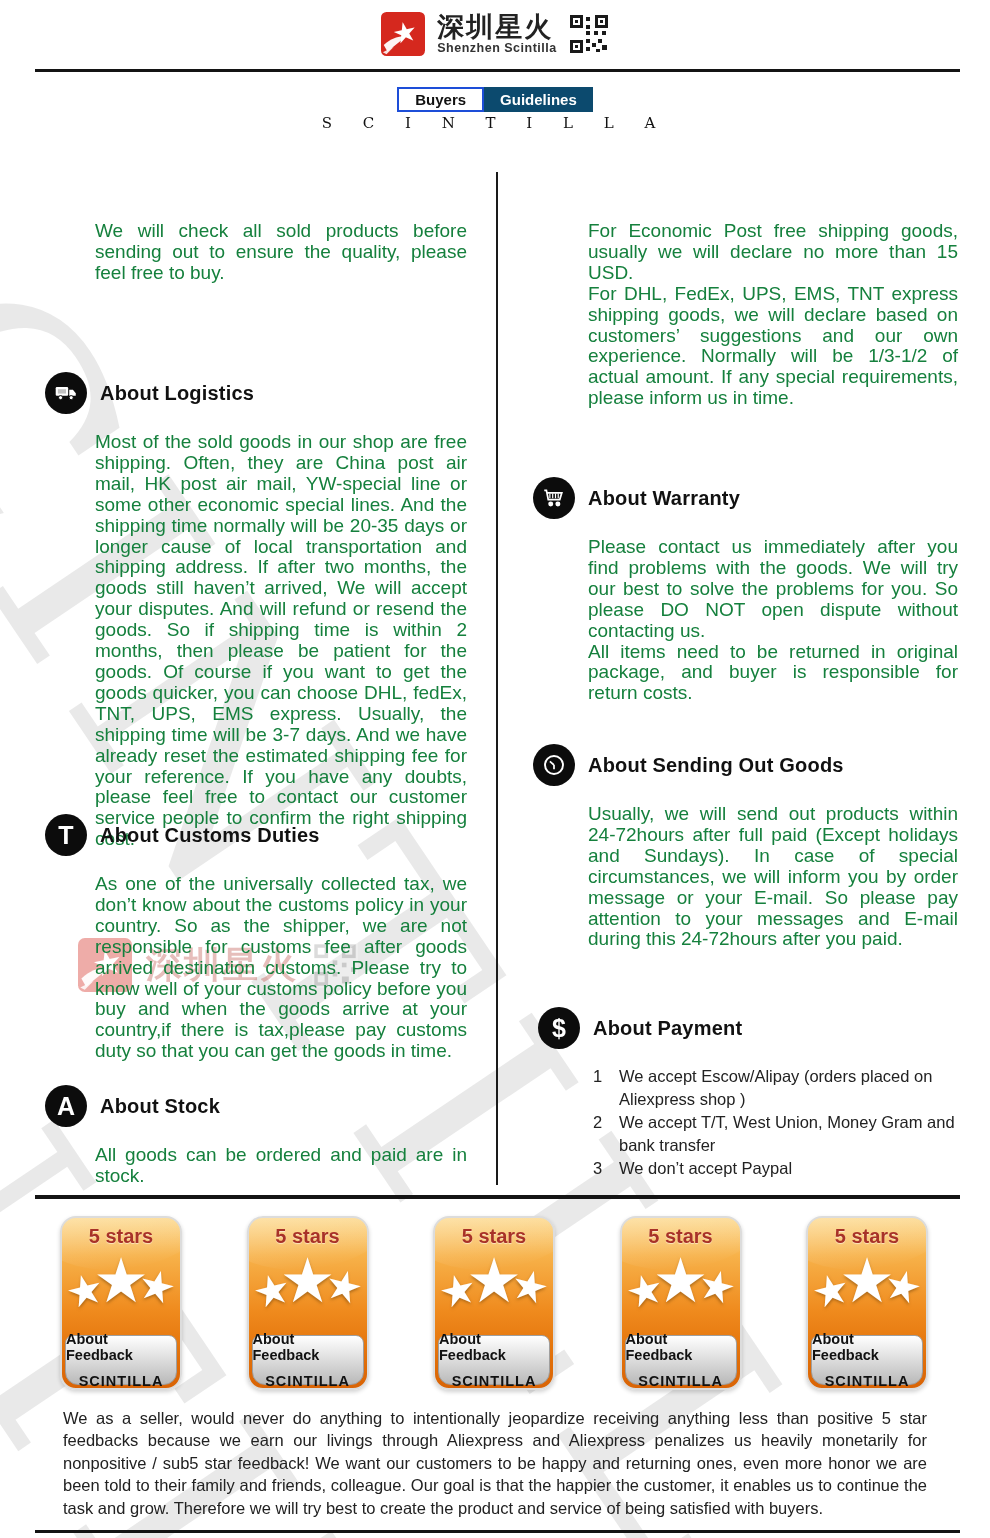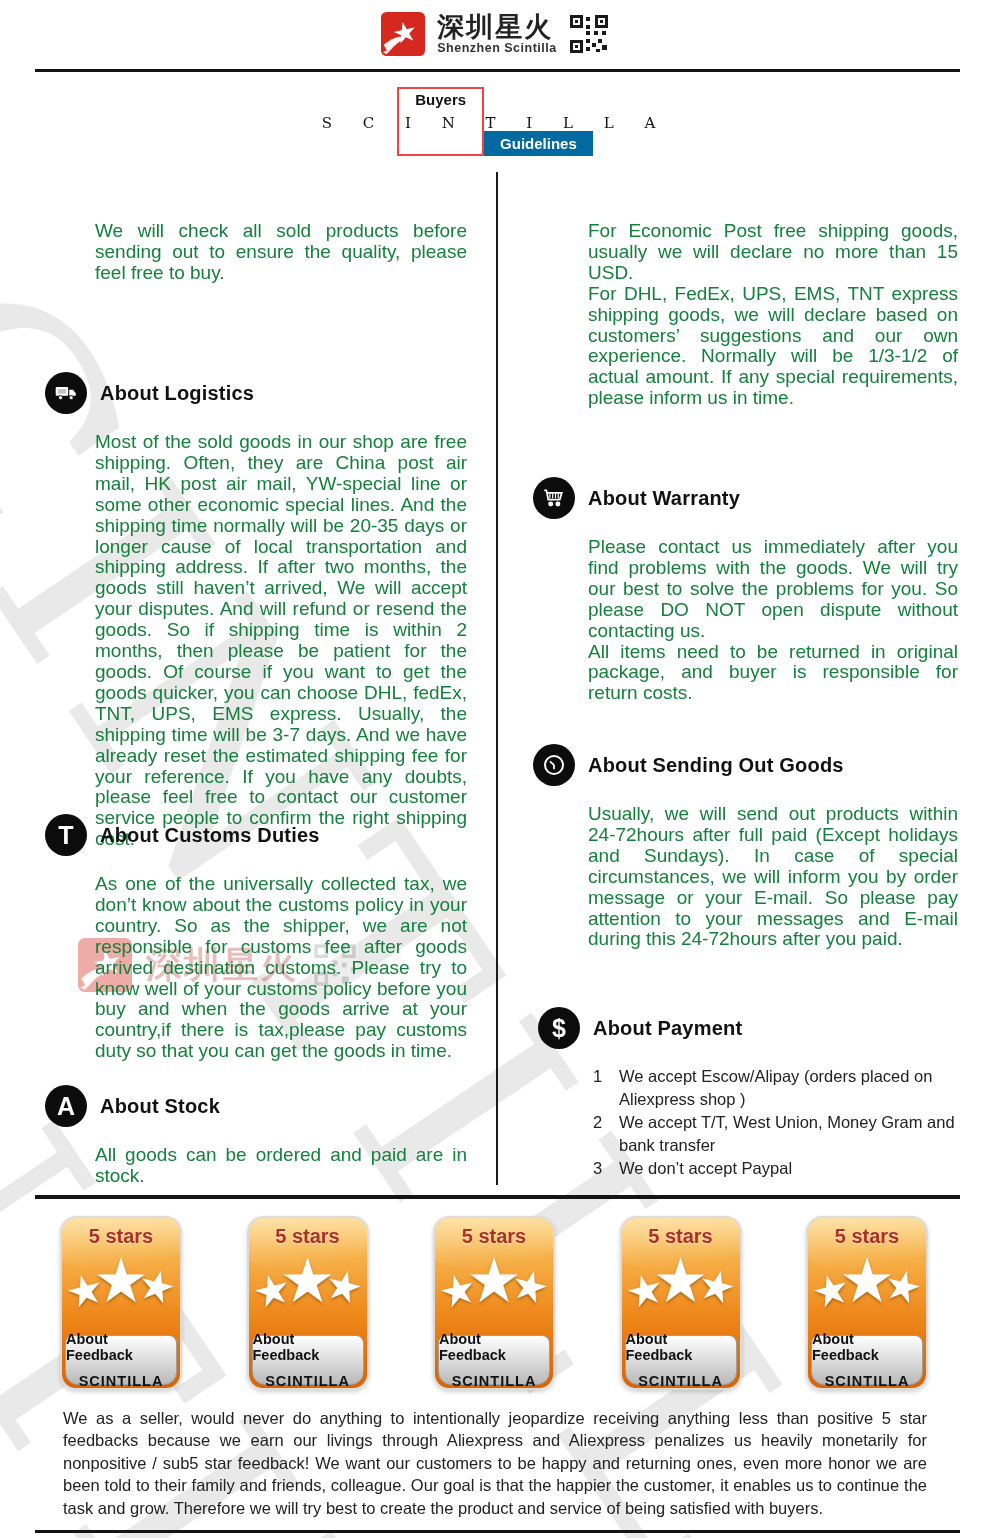--- a/index.html
+++ b/index.html
@@ -16,23 +16,23 @@
   
   .hdr{position:absolute;top:12px;left:0;width:100%;display:flex;justify-content:center;
        align-items:center;gap:12px;z-index:2;}
   .brand-cn{font-size:27px;font-weight:bold;color:#222;letter-spacing:2px;line-height:1.05;}
   .brand-en{font-size:12.5px;color:#333;font-weight:bold;letter-spacing:0.5px;}
   .rule{position:absolute;left:35px;right:30px;background:#141414;z-index:2;}
   .rule-top{top:69px;height:3px;}
   .rule-mid{top:1195px;height:4px;}
   .rule-bot{top:1530px;height:3px;}
   .tabs{position:absolute;top:87px;left:0;width:100%;display:flex;justify-content:center;z-index:2;}
-  .tab-l{border:2px solid #ef4444;background:#fff;color:#111;font-weight:bold;font-size:15px;
+  .tab-l{border:2px solid #1d4ed8;background:#fff;color:#111;font-weight:bold;font-size:15px;
          padding:2px 16px;line-height:17px;}
-  .tab-r{background:#0369a1;color:#fff;font-weight:bold;font-size:15px;padding:4px 16px;line-height:17px;margin-top:44px;}
+  .tab-r{background:#0c4a6e;color:#fff;font-weight:bold;font-size:15px;padding:4px 16px;line-height:17px;}
   .spaced{position:absolute;top:114px;left:0;width:100%;text-align:center;z-index:2;
           font-family:"DejaVu Serif",serif;font-size:15px;letter-spacing:13px;color:#111;}
   
   .vdiv{position:absolute;left:496px;top:172px;width:2px;height:1013px;background:#1a1a1a;z-index:2;}
   .sec{position:absolute;z-index:2;}
   .sec-hd{display:flex;align-items:center;gap:13px;}
   .icon-circle{flex:0 0 42px;width:42px;height:42px;border-radius:50%;background:#0c0c0c;
                display:flex;align-items:center;justify-content:center;color:#fff;}
   .icon-glyph{font-size:25px;font-weight:bold;line-height:1;}
   .sec-title{font-size:20px;font-weight:bold;color:#111;letter-spacing:0.2px;}

